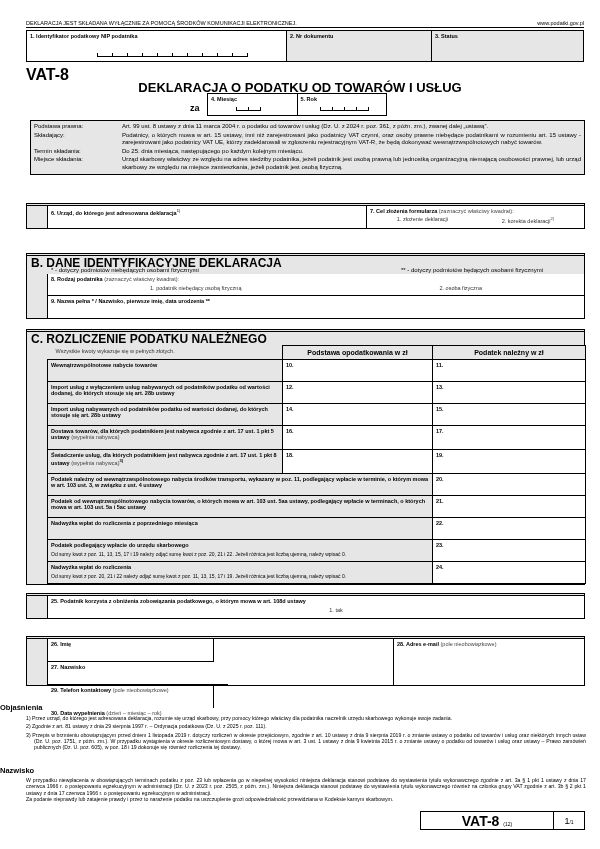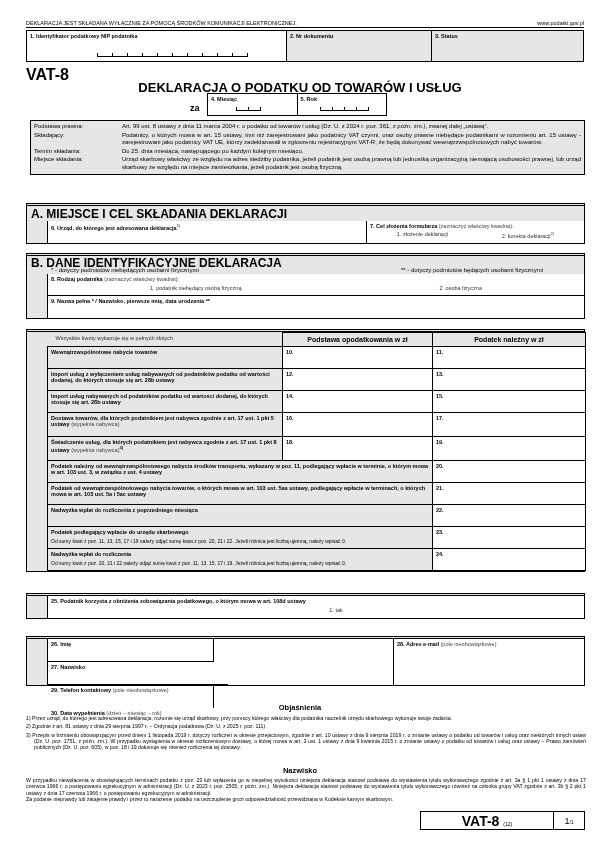--- a/index.html
+++ b/index.html
@@ -28,21 +28,21 @@
   .inner { margin-left: 20px; border-left: 1px solid #000; background: #fff; }
   .fld { font-size: 5.5px; padding: 2px 3px; }
   .fld b { font-weight: bold; }
   .light { color: #444; font-weight: normal; }
   table.c { border-collapse: collapse; width: 539px; margin-left: 20px; font-size: 5.5px; }
   table.c td { border: 1px solid #000; vertical-align: top; padding: 2px 3px; }
   table.c td.lbl { background: #e6e6e6; font-weight: bold; }
   table.c td.num { background: #fff; font-weight: bold; }
   table.c th { border: 1px solid #000; font-size: 7px; font-weight: bold; background: #e6e6e6; padding: 3px; }
   .small { font-weight: normal; font-size: 5px; }
-  .expl-title { left: 0; width: 600px; text-align: center; font-size: 7.5px; font-weight: bold; }
+  .expl-title { left: 0; width: 600px; text-align: left; font-size: 7.5px; font-weight: bold; }
   .note { left: 26px; width: 560px; font-size: 5.2px; line-height: 6.3px; text-align: justify; }
   .footbox { left: 420px; top: 811px; width: 165px; height: 19px; border: 1px solid #000; display: flex; }
   .footbox .a { flex: 1; border-right: 1px solid #000; text-align: center; font-size: 14px; font-weight: bold; line-height: 18px; }
   .footbox .b { width: 30px; text-align: center; font-size: 9px; line-height: 18px; }
   sup { font-size: 4px; }
 </style>
 </head>
 <body>
 
 <div class="abs topnote">
@@ -109,21 +109,20 @@
       <span class="k">Termin składania:</span>
       <span class="v">Do 25. dnia miesiąca, następującego po każdym kolejnym miesiącu.</span>
     </div>
   <div class="r">
       <span class="k">Miejsce składania:</span>
       <span class="v">Urząd skarbowy właściwy ze względu na adres siedziby podatnika, jeżeli podatnik jest osobą prawną lub jednostką organizacyjną niemającą osobowości prawnej, lub urząd skarbowy ze względu na miejsce zamieszkania, jeżeli podatnik jest osobą fizyczną.</span>
     </div>
 </div>
 
 <div class="sec sec-top" style="top:203px">
-  <div class="sech">A. MIEJSCE I CEL SKŁADANIA DEKLARACJI</div>
   <div class="inner" style="display:flex;height:22px;">
     <div class="fld" style="width:319px;border-right:1px solid #000">
       <b>6. Urząd, do którego jest adresowana deklaracja</b><sup>1)</sup>
     </div>
     <div class="fld" style="flex:1">
       <b>7. Cel złożenia formularza</b> <span class="light">(zaznaczyć właściwy kwadrat):</span>
       <div style="display:flex;justify-content:space-around;margin-top:2px;color:#333">
         <span><span>1. złożenie deklaracji</span></span>
         <span><span>2. korekta deklaracji</span><sup>2)</sup></span>
       </div>
@@ -145,20 +144,21 @@
         <span>2. osoba fizyczna</span>
       </div>
     </div>
     <div class="fld" style="height:22px">
       <b>9. Nazwa pełna * / Nazwisko, pierwsze imię, data urodzenia **</b>
     </div>
   </div>
 </div>
 
 <div class="sec sec-top" style="top:329px;padding-bottom:0">
+  <div class="sech" style="height:13px;line-height:13px">C. ROZLICZENIE PODATKU NALEŻNEGO</div>
   <table class="c">
     <tbody>
         <tr>
       <td style="border:none;background:#e6e6e6;font-size:5.5px;color:#333;width:235px;padding-left:8px">Wszystkie kwoty wykazuje się w pełnych złotych.</td>
       <th style="width:150px">Podstawa opodatkowania w zł</th>
       <th>Podatek należny w zł</th>
     </tr>
     <tr style="height:22px">
           <td class="lbl"><span>Wewnątrzwspólnotowe nabycie towarów</span></td>
           <td class="num">10.</td>

